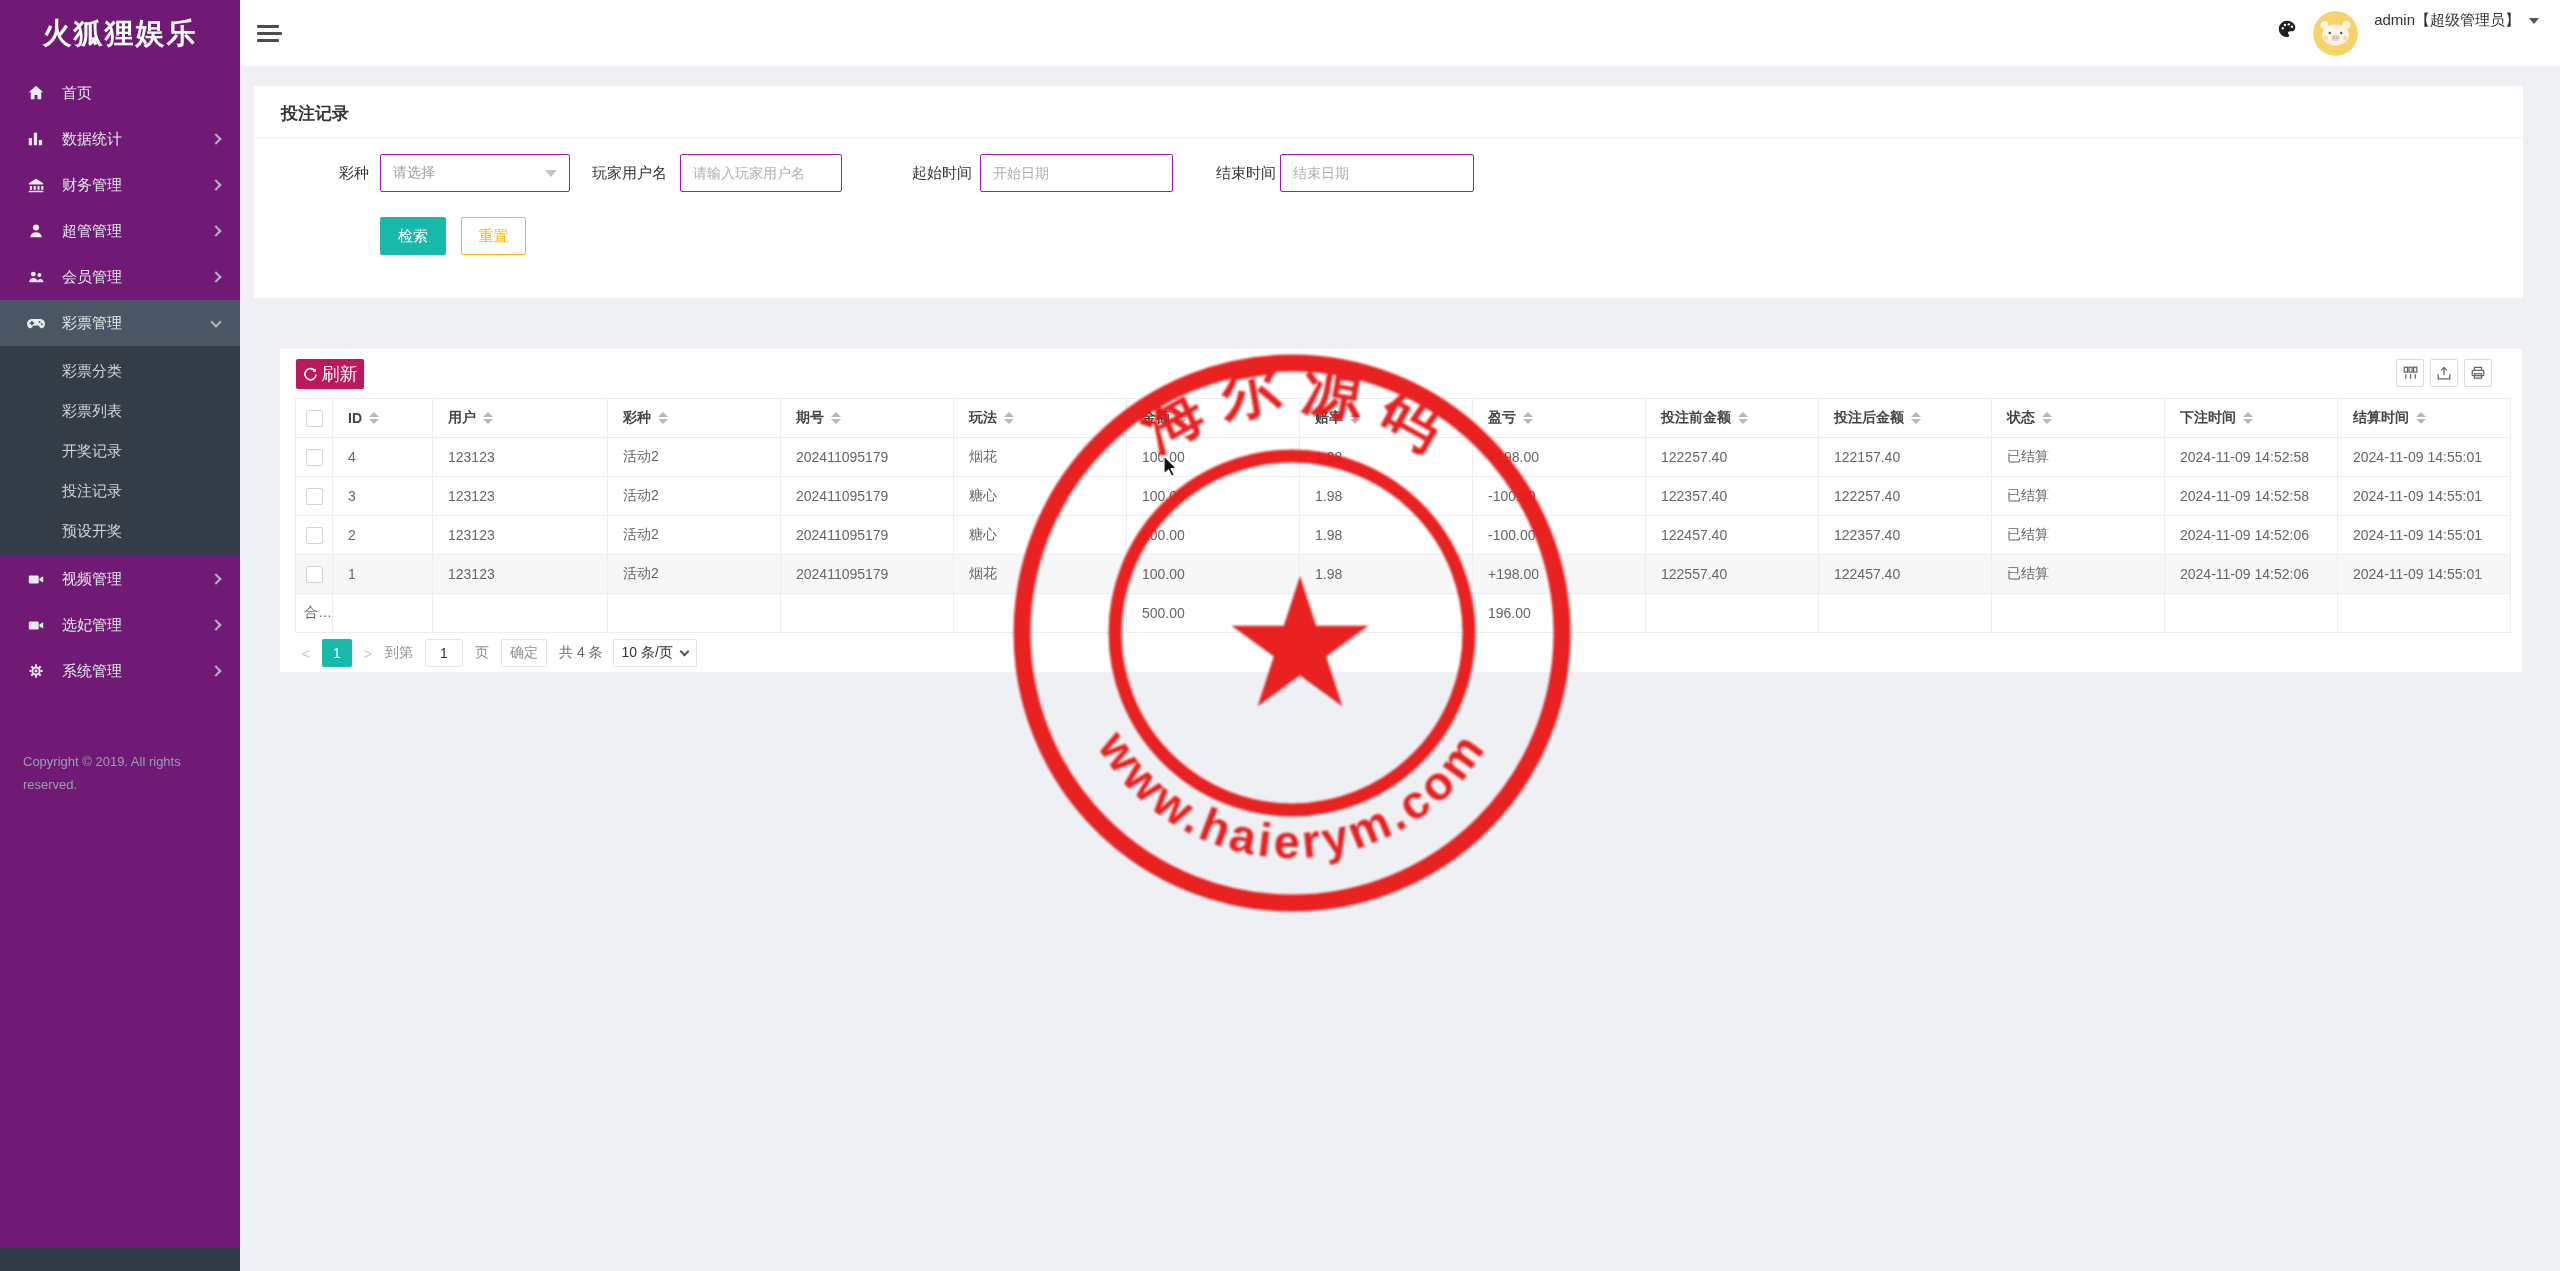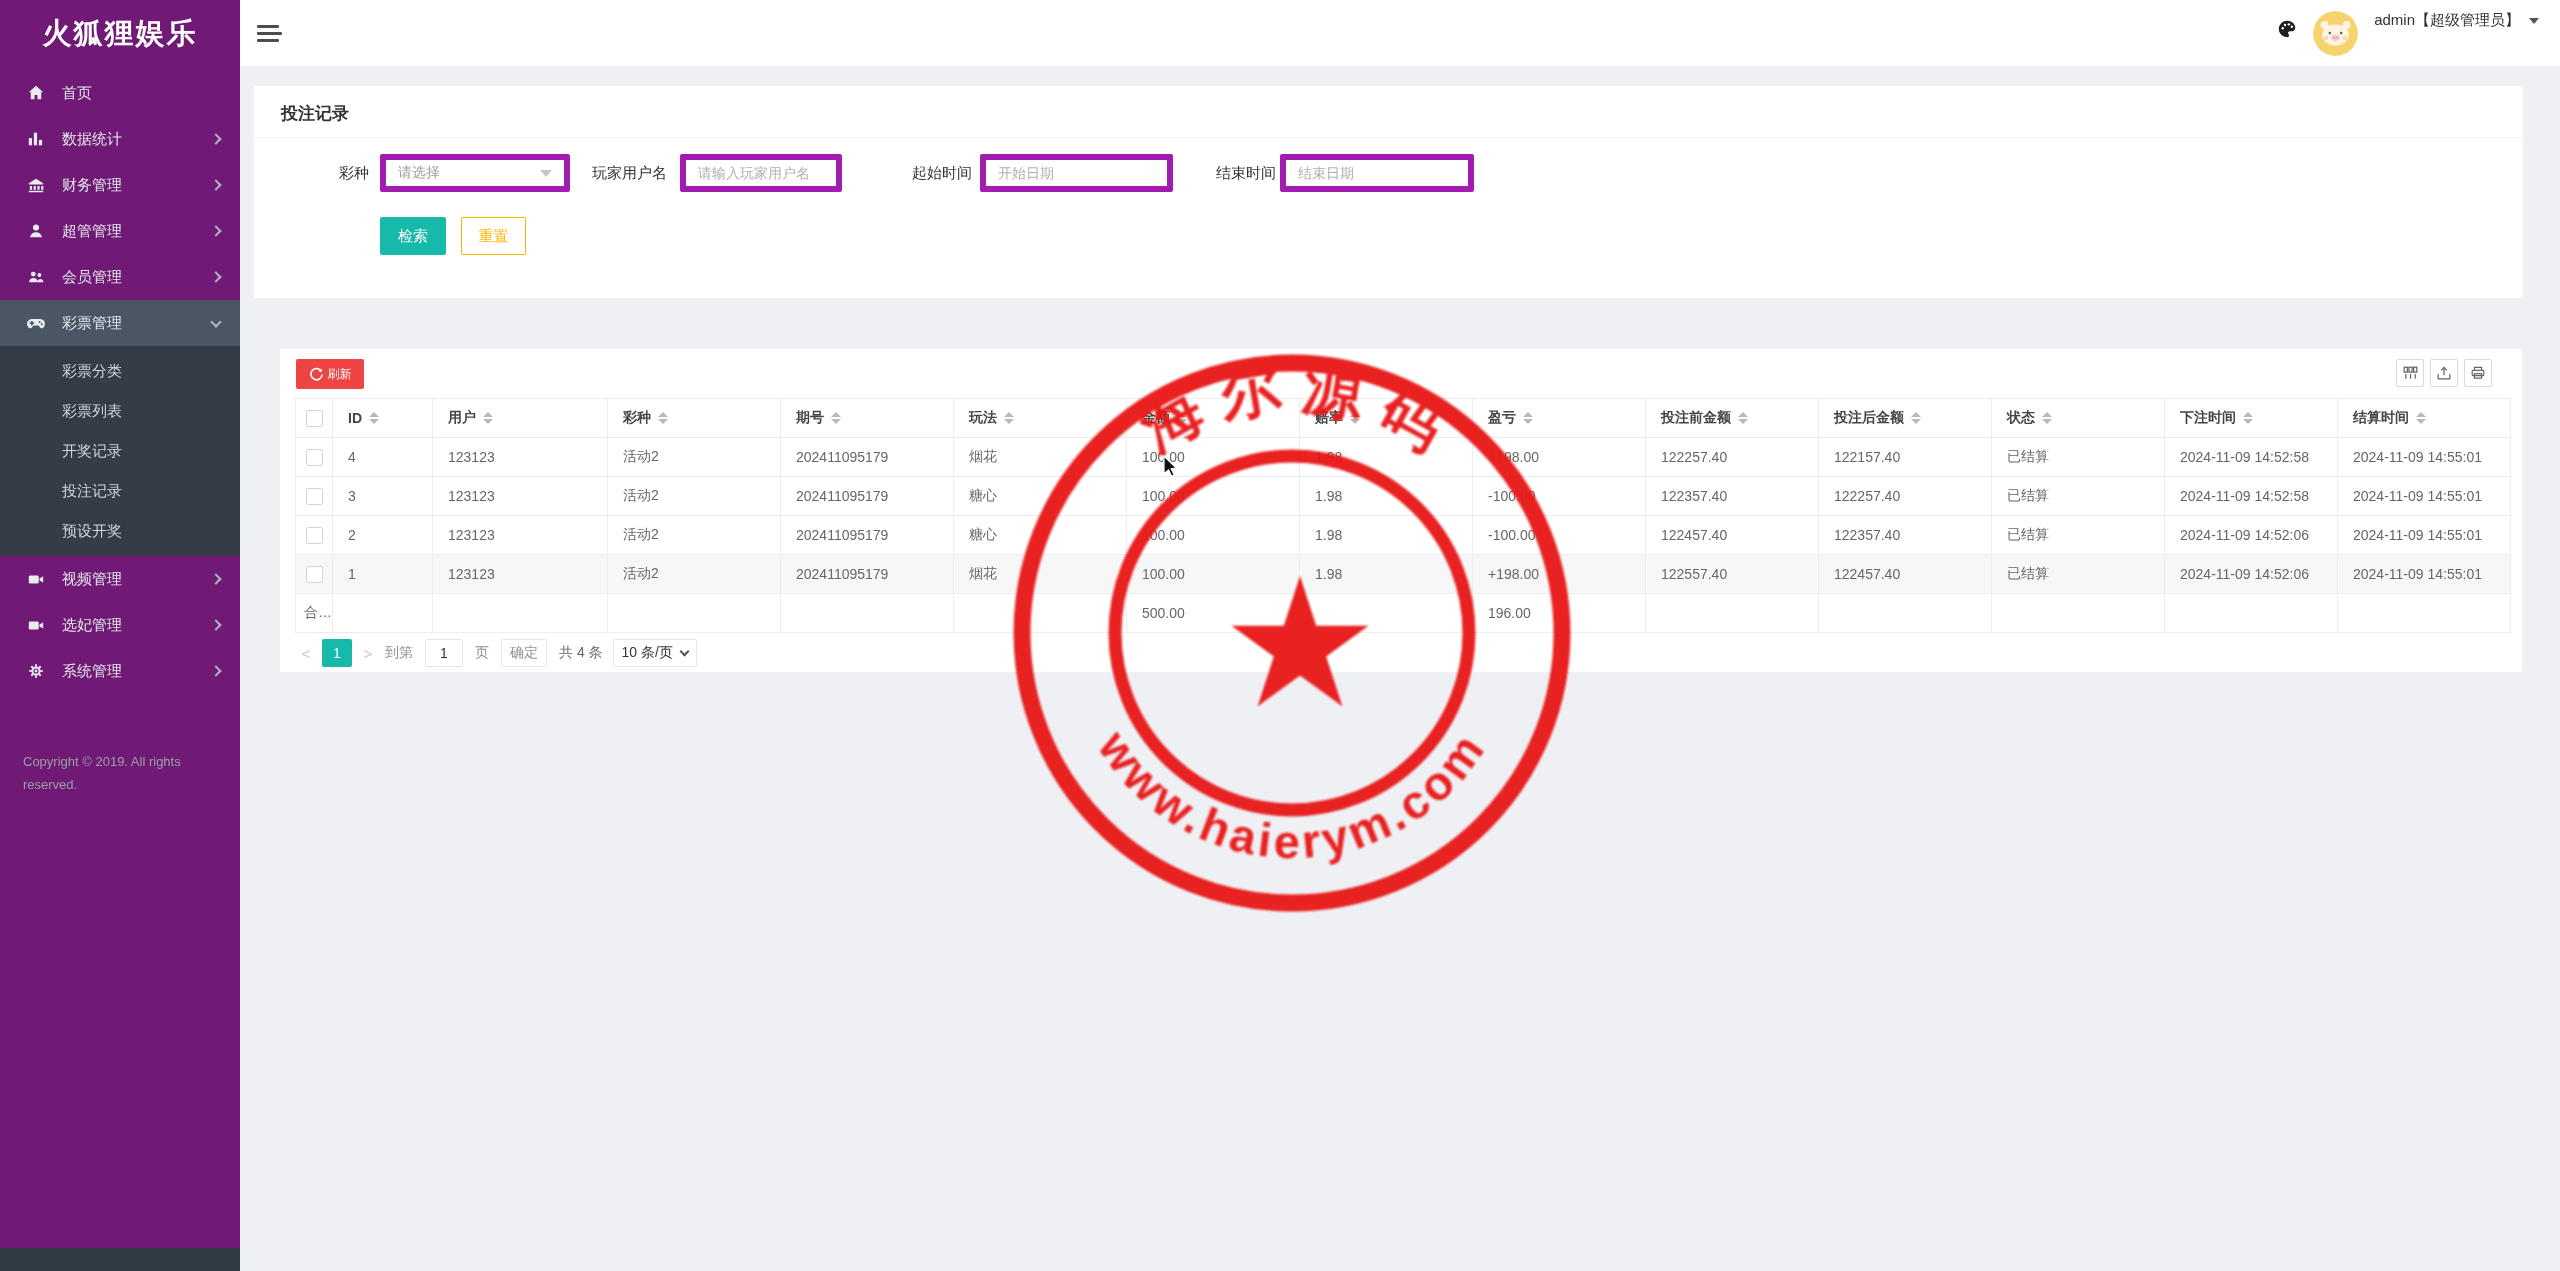--- a/index.html
+++ b/index.html
@@ -45,33 +45,33 @@
                 border-top:6px solid #555; margin-left:9px; margin-top:2px; }
 
   
   .content { position:absolute; left:240px; top:67px; right:0; bottom:0; }
   .card { position:absolute; background:#fff; border:1px solid #f0f1f3; border-radius:2px; }
   .card-filter { left:13px; top:18px; width:2271px; height:214px; }
   .card-title { position:absolute; left:27px; top:16px; font-size:17px; font-weight:bold; color:#333; }
   .card-divider { position:absolute; left:0; top:51px; width:100%; height:1px; background:#f2f3f5; }
 
   .f-label { position:absolute; top:68px; height:38px; line-height:38px; text-align:right; color:#333; font-size:15px; }
-  .f-ctrl  { position:absolute; top:68px; height:38px; background:#fff; border:6px solid #a21caf; border-radius:2px; }
+  .f-ctrl  { position:absolute; top:68px; height:38px; background:#fff; border:1px solid #a21caf; border-radius:2px; }
   .f-select { display:flex; align-items:center; padding:0 12px; color:#9aa0a6; font-size:14px; cursor:pointer; }
   .f-select .sel-caret { margin-left:auto; width:0; height:0; border-left:6px solid transparent; border-right:6px solid transparent; border-top:7px solid #c2c6cc; }
   input.f-ctrl { padding:0 12px; font-size:14px; color:#333; outline:none; font-family:inherit; }
   input.f-ctrl::placeholder { color:#aab0b6; }
 
   .btn { display:flex; align-items:center; justify-content:center; border-radius:2px; font-size:15px; cursor:pointer; }
   .btn-search { position:absolute; left:126px; top:131px; width:66px; height:38px; background:#16b9aa; color:#fff; border:none; }
   .btn-reset  { position:absolute; left:207px; top:131px; width:65px; height:38px; background:#fff; color:#ffb800; border:1px solid #ffb800; }
 
   
   .card-table { left:39px; top:281px; width:2244px; height:325px; }
-  .btn-refresh { position:absolute; left:16px; top:10px; width:68px; height:30px; background:#ef4444; color:#fff; border:none; font-size:12px; gap:4px; }
+  .btn-refresh { position:absolute; left:16px; top:10px; width:68px; height:30px; background:#be185d; color:#fff; border:none; font-size:18px; gap:4px; }
   .tool-icons { position:absolute; right:30px; top:10px; display:flex; gap:6px; }
   .tool-btn { width:28px; height:28px; border:1px solid #d9dbde; border-radius:2px; background:#fff; display:flex; align-items:center; justify-content:center; cursor:pointer; }
 
   table.grid { position:absolute; left:15px; top:49px; width:2215px; border-collapse:collapse; table-layout:fixed; }
   table.grid th, table.grid td { border:1px solid #ebedef; height:39px; padding:0 15px; text-align:left;
     font-size:14px; color:#666; white-space:nowrap; overflow:hidden; text-overflow:ellipsis; }
   table.grid th { color:#444; font-weight:bold; background:#fff; }
   table.grid td.ck, table.grid th.ck { padding:0; text-align:center; }
   tr.row-alt td { background:#f7f7f7; }
   .checkbox { display:inline-block; width:17px; height:17px; border:1px solid #d2d4d7; border-radius:2px; background:#fff; vertical-align:middle; cursor:pointer; }

